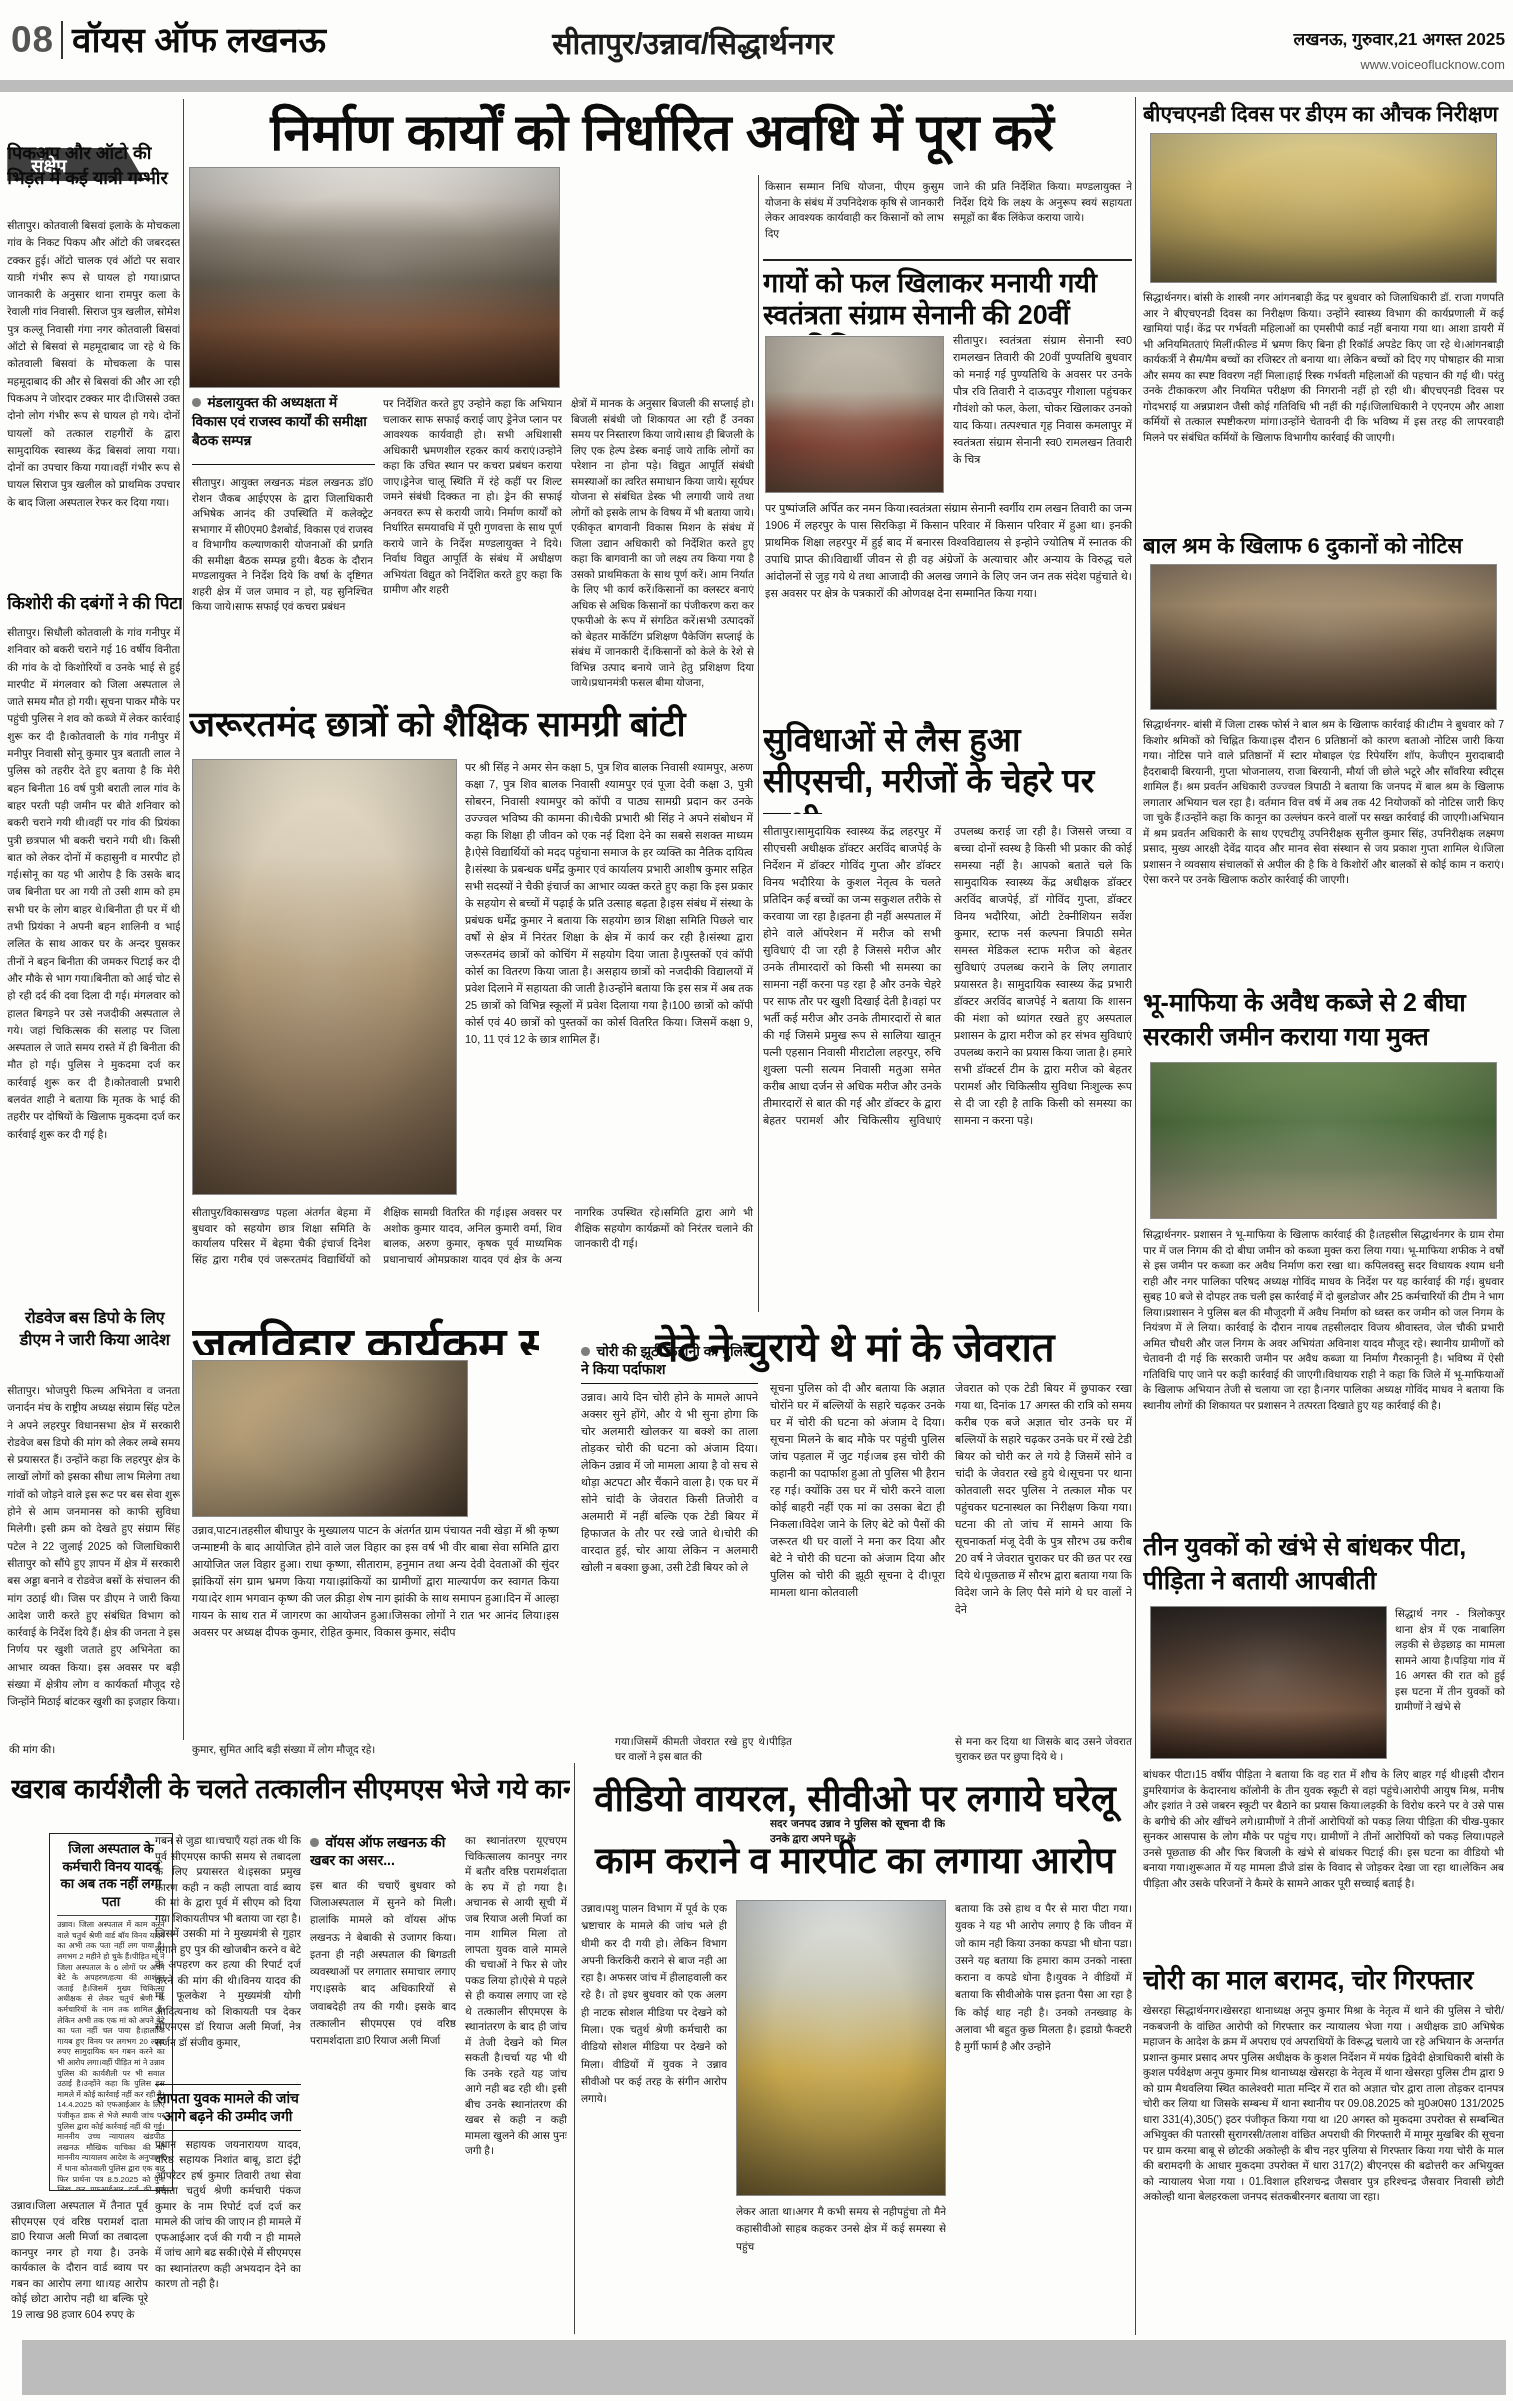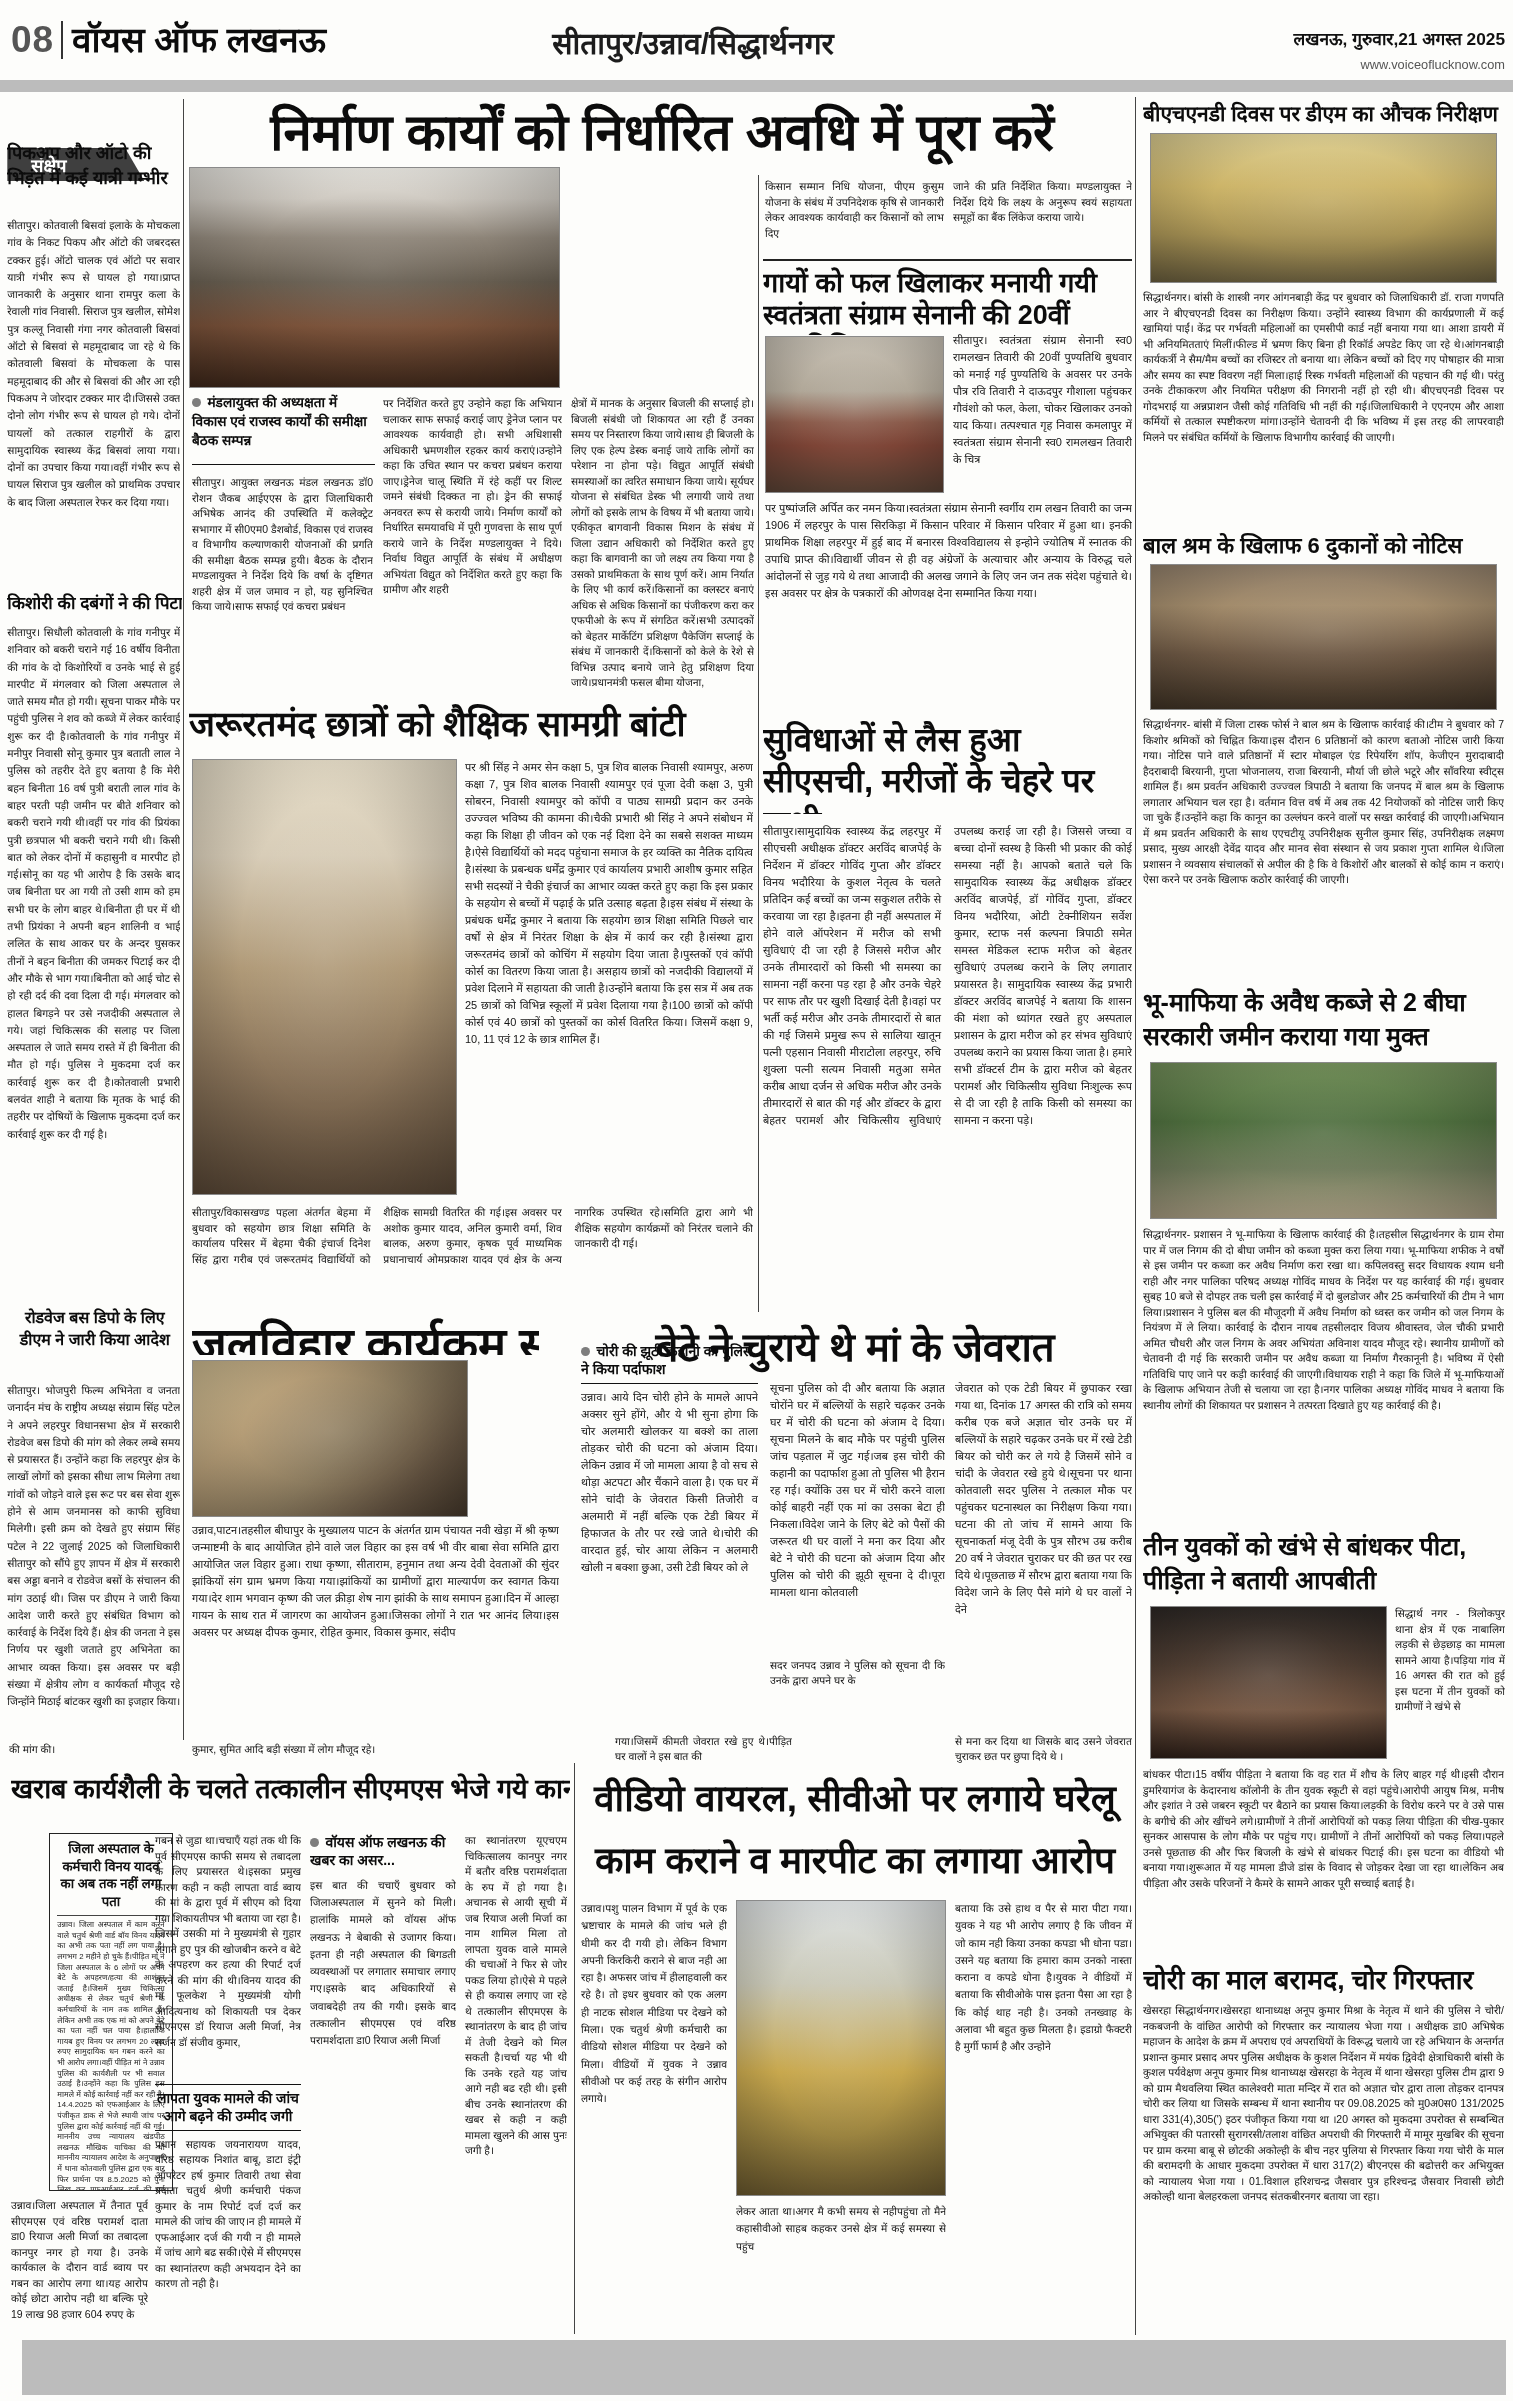--- a/index.html
+++ b/index.html
@@ -133,21 +133,21 @@
   <div class="abs" style="left:310px;top:1833px;width:146px;height:502px;overflow:hidden;">
     <div style="margin-bottom:7.3px;">
       <span class="bullet"></span><span class="subhead">वॉयस ऑफ लखनऊ की खबर का असर...</span>
     </div>
     <div class="body-text" style="height:438px;line-height:17.3px;">इस बात की चचाएँ बुधवार को जिलाअस्पताल में सुनने को मिली। हालांकि मामले को वॉयस ऑफ लखनऊ ने बेबाकी से उजागर किया। इतना ही नही अस्पताल की बिगडती व्यवस्थाओं पर लगातार समाचार लगाए गए।इसके बाद अधिकारियों से जवाबदेही तय की गयी। इसके बाद तत्कालीन सीएमएस एवं वरिष्ठ परामर्शदाता डा0 रियाज अली मिर्जा</div>
   </div>
 
   <div class="abs body-text" style="left:465px;top:1833px;width:102px;height:502px;">का स्थानांतरण यूएचएम चिकित्सालय कानपुर नगर में बतौर वरिष्ठ परामर्शदाता के रुप में हो गया है। अचानक से आयी सूची में जब रियाज अली मिर्जा का नाम शामिल मिला तो लापता युवक वाले मामले की चचाओं ने फिर से जोर पकड लिया हो।ऐसे मे पहले से ही कयास लगाए जा रहे थे तत्कालीन सीएमएस के स्थानांतरण के बाद ही जांच में तेजी देखने को मिल सकती है।चर्चा यह भी थी कि उनके रहते यह जांच आगे नही बढ रही थी। इसी बीच उनके स्थानांतरण की खबर से कही न कही मामला खुलने की आस पुनः जगी है।</div>
 
   <div class="abs tail" style="left:615px;top:1734px;width:177px;height:31px;">गया।जिसमें कीमती जेवरात रखे हुए थे।पीड़ित घर वालों ने इस बात की</div>
-  <div class="abs tail" style="left:770px;top:1658px;width:175px;height:31px;">सदर जनपद उन्नाव ने पुलिस को सूचना दी कि उनके द्वारा अपने घर के</div>
+  <div class="abs tail" style="left:770px;top:1816px;width:175px;height:31px;font-weight:bold;">सदर जनपद उन्नाव ने पुलिस को सूचना दी कि उनके द्वारा अपने घर के</div>
   <div class="abs tail" style="left:955px;top:1734px;width:177px;height:31px;">से मना कर दिया था जिसके बाद उसने जेवरात चुराकर छत पर छुपा दिये थे ।</div>
 
   <div class="abs headline" style="left:578px;top:1771px;width:554px;height:53px;font-size:37px;text-align:center;">वीडियो वायरल, सीवीओ पर लगाये घरेलू</div>
   <div class="abs headline" style="left:578px;top:1833px;width:554px;height:53px;font-size:37px;text-align:center;">काम कराने व मारपीट का लगाया आरोप</div>
 
   <div class="photo ph-patient" style="left:736px;top:1900px;width:210px;height:296px;"></div>
   <div class="abs body-text" style="left:581px;top:1900px;width:146px;height:434px;line-height:17.3px;">उन्नाव।पशु पालन विभाग में पूर्व के एक भ्रष्टाचार के मामले की जांच भले ही धीमी कर दी गयी हो। लेकिन विभाग अपनी किरकिरी कराने से बाज नही आ रहा है। अफसर जांच में हीलाहवाली कर रहे है। तो इधर बुधवार को एक अलग ही नाटक सोशल मीडिया पर देखने को मिला। एक चतुर्थ श्रेणी कर्मचारी का वीडियो सोशल मीडिया पर देखने को मिला। वीडियों में युवक ने उन्नाव सीवीओ पर कई तरह के संगीन आरोप लगाये।</div>
   <div class="abs body-text" style="left:736px;top:2203px;width:210px;height:131px;line-height:17.3px;">लेकर आता था।अगर मै कभी समय से नहीपहुंचा तो मैने कहासीवीओ साहब कहकर उनसे क्षेत्र में कई समस्या से पहुंच</div>
   <div class="abs body-text" style="left:955px;top:1900px;width:177px;height:434px;line-height:17.3px;">बताया कि उसे हाथ व पैर से मारा पीटा गया।युवक ने यह भी आरोप लगाए है कि जीवन में जो काम नही किया उनका कपडा भी धोना पडा।उसने यह बताया कि हमारा काम उनको नास्ता कराना व कपडे धोना है।युवक ने वीडियों में बताया कि सीवीओके पास इतना पैसा आ रहा है कि कोई थाह नही है। उनको तनख्वाह के अलावा भी बहुत कुछ मिलता है। इडाग्रो फैक्टरी है मुर्गी फार्म है और उन्होने</div>
 

